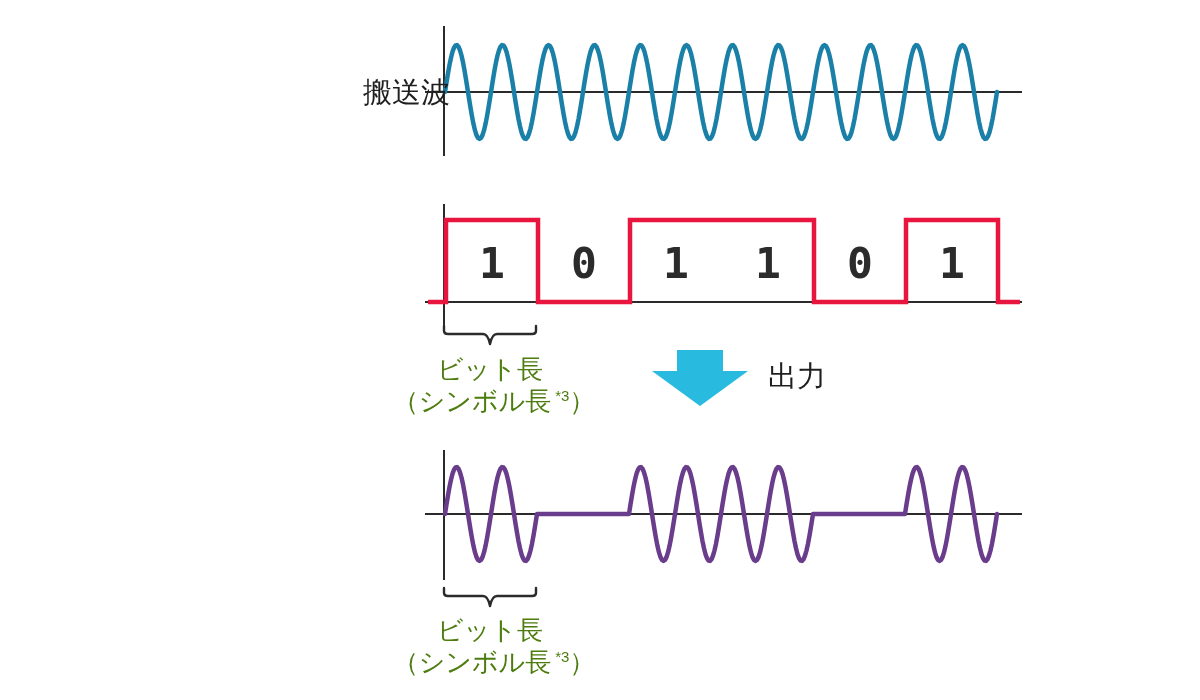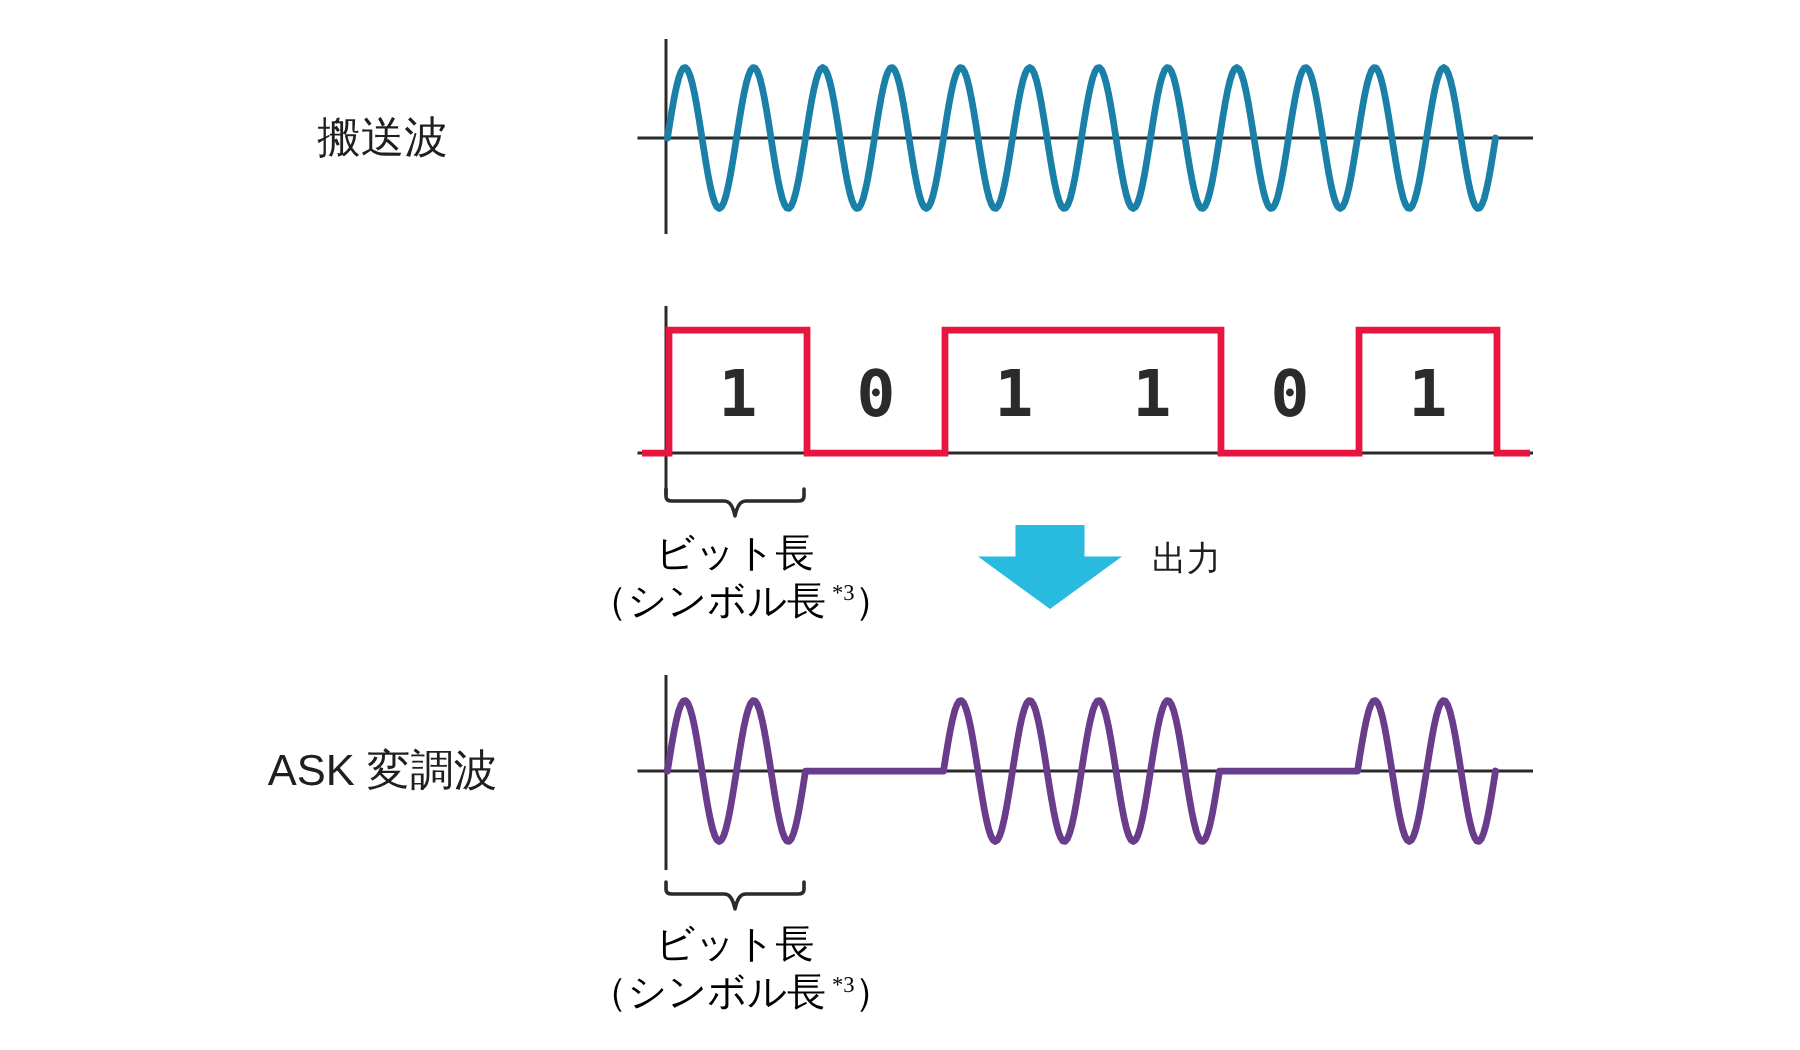--- a/index.html
+++ b/index.html
@@ -1,25 +1,25 @@
 <!DOCTYPE html>
 <html><head>
 <meta charset="utf-8">
 <style>
   html,body{margin:0;padding:0;background:#ffffff;}
   body{width:1200px;height:700px;position:relative;overflow:hidden;
        font-family:"Liberation Sans","DejaVu Sans",sans-serif;color:#1f1f1f;}
   #stage{position:absolute;left:0;top:0;width:1200px;height:700px;}
   svg{position:absolute;left:0;top:0;}
-  .row-label{position:absolute;left:60px;width:390px;text-align:center;
+  .row-label{position:absolute;left:60px;width:390px;text-align:right;
              font-size:29px;line-height:1.15;color:#1f1f1f;white-space:nowrap;}
   .caption{position:absolute;width:240px;text-align:center;font-size:26px;
-           line-height:1.1;color:#000000;white-space:nowrap;font-family:Liberation Serif, serif;}
+           line-height:1.1;color:#4d7c0f;white-space:nowrap;}
   .caption .sup{font-size:15px;vertical-align:9px;margin-left:4px;}
-  .out-label{position:absolute;font-size:23px;color:#1f1f1f;white-space:nowrap;}
+  .out-label{position:absolute;font-size:29px;color:#1f1f1f;white-space:nowrap;}
   .bit-digit{position:absolute;width:60px;margin-left:-30px;text-align:center;
              font-family:"DejaVu Sans Mono","Liberation Mono",monospace;
              font-weight:700;font-size:43px;line-height:1;color:#2b2b2b;}
 </style>
 </head>
 <body>
 
 <div id="stage">
 
   <svg width="1200" height="700" viewBox="0 0 1200 700">
@@ -37,21 +37,20 @@
       <line x1="425" x2="1022" y1="514" y2="514" stroke="#2a2a2a" stroke-width="2"></line>
       <line x1="444" x2="444" y1="450" y2="580" stroke="#2a2a2a" stroke-width="2"></line>
       <path fill="none" stroke-linecap="round" stroke-linejoin="round" d="M 445 514 L 445 514 L 446.5 504.4 L 448.0 495.3 L 449.5 486.9 L 451.0 479.7 L 452.5 473.8 L 454.0 469.7 L 455.5 467.4 L 457.0 467.1 L 458.5 468.7 L 460.0 472.3 L 461.5 477.5 L 463.0 484.3 L 464.5 492.4 L 466.0 501.3 L 467.5 510.8 L 469.0 520.4 L 470.5 529.7 L 472.0 538.4 L 473.5 546.1 L 475.0 552.4 L 476.5 557.1 L 478.0 560.0 L 479.5 561.0 L 481.0 560.0 L 482.5 557.1 L 484.0 552.4 L 485.5 546.1 L 487.0 538.4 L 488.5 529.7 L 490.0 520.4 L 491.5 510.8 L 493.0 501.3 L 494.5 492.4 L 496.0 484.3 L 497.5 477.5 L 499.0 472.3 L 500.5 468.7 L 502.0 467.1 L 503.5 467.4 L 505.0 469.7 L 506.5 473.8 L 508.0 479.7 L 509.5 486.9 L 511.0 495.3 L 512.5 504.4 L 514.0 514.0 L 515.5 523.6 L 517.0 532.7 L 518.5 541.1 L 520.0 548.3 L 521.5 554.2 L 523.0 558.3 L 524.5 560.6 L 526.0 560.9 L 527.5 559.3 L 529.0 555.7 L 530.5 550.5 L 532.0 543.7 L 533.5 535.6 L 535.0 526.7 L 536.5 517.2 L 537 514 L 629 514 L 629 514 L 630.5 504.4 L 632.0 495.3 L 633.5 486.9 L 635.0 479.7 L 636.5 473.8 L 638.0 469.7 L 639.5 467.4 L 641.0 467.1 L 642.5 468.7 L 644.0 472.3 L 645.5 477.5 L 647.0 484.3 L 648.5 492.4 L 650.0 501.3 L 651.5 510.8 L 653.0 520.4 L 654.5 529.7 L 656.0 538.4 L 657.5 546.1 L 659.0 552.4 L 660.5 557.1 L 662.0 560.0 L 663.5 561.0 L 665.0 560.0 L 666.5 557.1 L 668.0 552.4 L 669.5 546.1 L 671.0 538.4 L 672.5 529.7 L 674.0 520.4 L 675.5 510.8 L 677.0 501.3 L 678.5 492.4 L 680.0 484.3 L 681.5 477.5 L 683.0 472.3 L 684.5 468.7 L 686.0 467.1 L 687.5 467.4 L 689.0 469.7 L 690.5 473.8 L 692.0 479.7 L 693.5 486.9 L 695.0 495.3 L 696.5 504.4 L 698.0 514.0 L 699.5 523.6 L 701.0 532.7 L 702.5 541.1 L 704.0 548.3 L 705.5 554.2 L 707.0 558.3 L 708.5 560.6 L 710.0 560.9 L 711.5 559.3 L 713.0 555.7 L 714.5 550.5 L 716.0 543.7 L 717.5 535.6 L 719.0 526.7 L 720.5 517.2 L 721 514 L 721 514 L 722.5 504.4 L 724.0 495.3 L 725.5 486.9 L 727.0 479.7 L 728.5 473.8 L 730.0 469.7 L 731.5 467.4 L 733.0 467.1 L 734.5 468.7 L 736.0 472.3 L 737.5 477.5 L 739.0 484.3 L 740.5 492.4 L 742.0 501.3 L 743.5 510.8 L 745.0 520.4 L 746.5 529.7 L 748.0 538.4 L 749.5 546.1 L 751.0 552.4 L 752.5 557.1 L 754.0 560.0 L 755.5 561.0 L 757.0 560.0 L 758.5 557.1 L 760.0 552.4 L 761.5 546.1 L 763.0 538.4 L 764.5 529.7 L 766.0 520.4 L 767.5 510.8 L 769.0 501.3 L 770.5 492.4 L 772.0 484.3 L 773.5 477.5 L 775.0 472.3 L 776.5 468.7 L 778.0 467.1 L 779.5 467.4 L 781.0 469.7 L 782.5 473.8 L 784.0 479.7 L 785.5 486.9 L 787.0 495.3 L 788.5 504.4 L 790.0 514.0 L 791.5 523.6 L 793.0 532.7 L 794.5 541.1 L 796.0 548.3 L 797.5 554.2 L 799.0 558.3 L 800.5 560.6 L 802.0 560.9 L 803.5 559.3 L 805.0 555.7 L 806.5 550.5 L 808.0 543.7 L 809.5 535.6 L 811.0 526.7 L 812.5 517.2 L 813 514 L 905 514 L 905 514 L 906.5 504.4 L 908.0 495.3 L 909.5 486.9 L 911.0 479.7 L 912.5 473.8 L 914.0 469.7 L 915.5 467.4 L 917.0 467.1 L 918.5 468.7 L 920.0 472.3 L 921.5 477.5 L 923.0 484.3 L 924.5 492.4 L 926.0 501.3 L 927.5 510.8 L 929.0 520.4 L 930.5 529.7 L 932.0 538.4 L 933.5 546.1 L 935.0 552.4 L 936.5 557.1 L 938.0 560.0 L 939.5 561.0 L 941.0 560.0 L 942.5 557.1 L 944.0 552.4 L 945.5 546.1 L 947.0 538.4 L 948.5 529.7 L 950.0 520.4 L 951.5 510.8 L 953.0 501.3 L 954.5 492.4 L 956.0 484.3 L 957.5 477.5 L 959.0 472.3 L 960.5 468.7 L 962.0 467.1 L 963.5 467.4 L 965.0 469.7 L 966.5 473.8 L 968.0 479.7 L 969.5 486.9 L 971.0 495.3 L 972.5 504.4 L 974.0 514.0 L 975.5 523.6 L 977.0 532.7 L 978.5 541.1 L 980.0 548.3 L 981.5 554.2 L 983.0 558.3 L 984.5 560.6 L 986.0 560.9 L 987.5 559.3 L 989.0 555.7 L 990.5 550.5 L 992.0 543.7 L 993.5 535.6 L 995.0 526.7 L 996.5 517.2 L 997 514" stroke="#6A3C8C" stroke-width="4.5"></path>
     </g>
     <path fill="none" stroke-linecap="round" stroke-linejoin="round" d="M 444 326 L 444 331 Q 444 334 448 334 L 483 334 Q 488 334 490 344 Q 492 334 497 334 L 532 334 Q 536 334 536 331 L 536 326" stroke="#2b2b2b" stroke-width="2.4"></path>
     <path fill="none" stroke-linecap="round" stroke-linejoin="round" d="M 444 588 L 444 593 Q 444 596 448 596 L 483 596 Q 488 596 490 606 Q 492 596 497 596 L 532 596 Q 536 596 536 593 L 536 588" stroke="#2b2b2b" stroke-width="2.4"></path>
     <polygon points="677,350 723,350 723,371 748,371 700,406 652,371 677,371" fill="#29BADF"></polygon>
   </svg>
 
   <div class="row-label" style="top:76px">搬送波</div>
-  <div class="row-label" style="top:498px">ASK 変調波</div>
 
   <div>
       <span class="bit-digit" style="left: 492px; top: 242px; color: rgb(43, 43, 43);">1</span>
       <span class="bit-digit" style="left: 584px; top: 242px; color: rgb(43, 43, 43);">0</span>
       <span class="bit-digit" style="left: 676px; top: 242px; color: rgb(43, 43, 43);">1</span>
       <span class="bit-digit" style="left: 768px; top: 242px; color: rgb(43, 43, 43);">1</span>
       <span class="bit-digit" style="left: 860px; top: 242px; color: rgb(43, 43, 43);">0</span>
       <span class="bit-digit" style="left: 952px; top: 242px; color: rgb(43, 43, 43);">1</span>
     </div>
 

